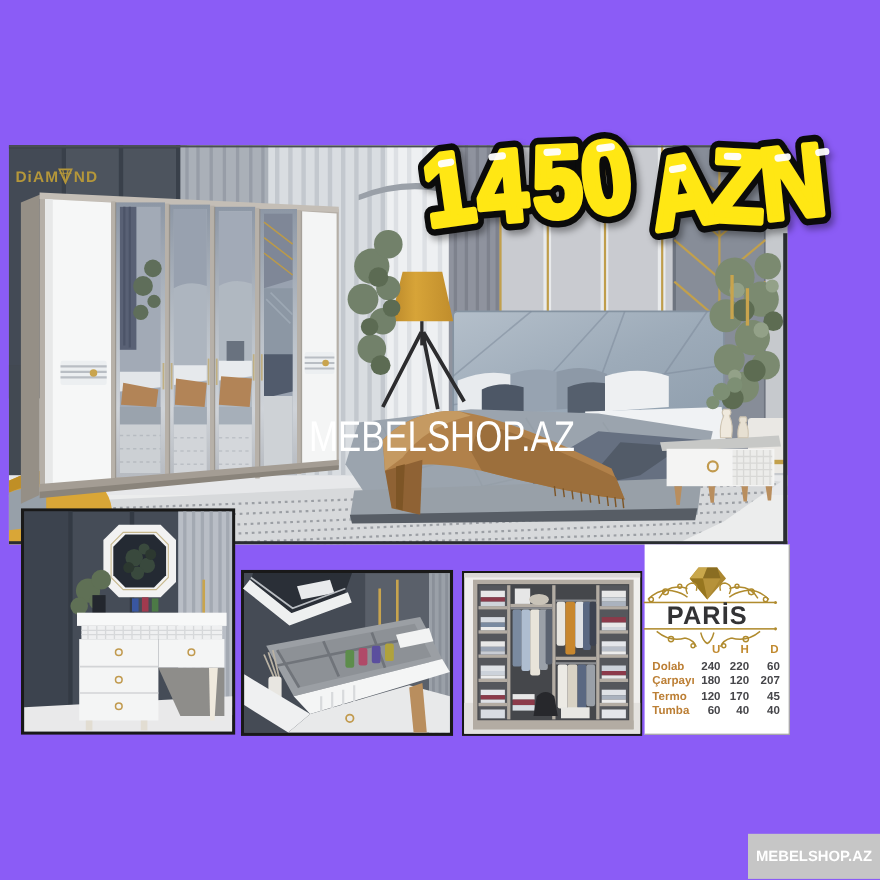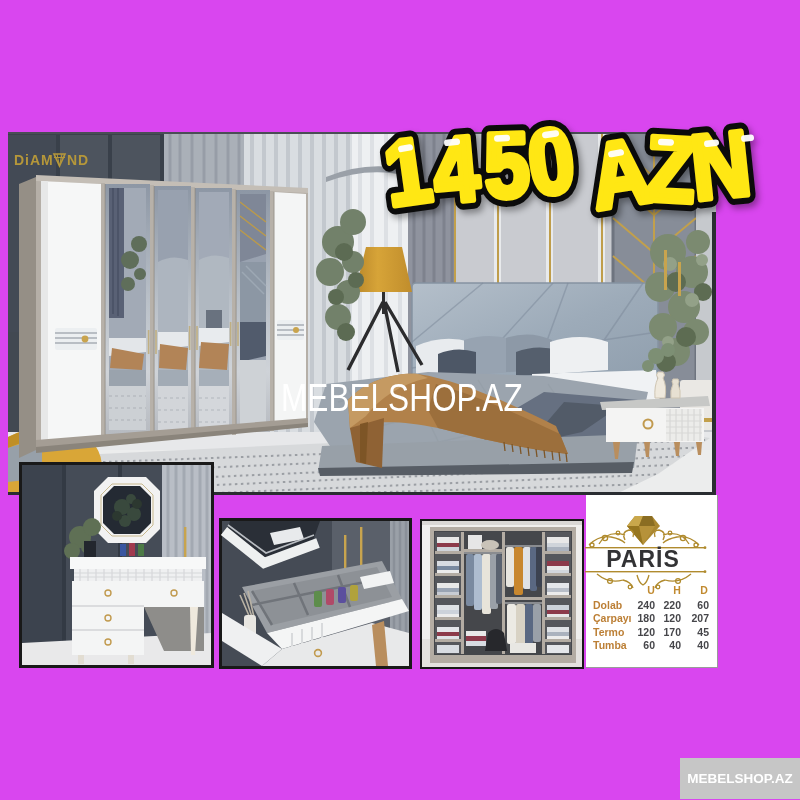--- a/index.html
+++ b/index.html
@@ -1,16 +1,16 @@
 <!DOCTYPE html>
 <html><head>
 <meta charset="utf-8">
 <style>
 html,body{margin:0;padding:0;background:#ffffff;}
-#stage{position:relative;width:800px;height:800px;overflow:hidden;background:#d946ef;font-family:"Liberation Sans",sans-serif;text-align:center;}
+#stage{position:relative;width:800px;height:800px;overflow:hidden;background:#8b5cf6;font-family:"Liberation Sans",sans-serif;text-align:center;}
 .abs{position:absolute;}
 </style>
 </head>
 <body>
 <div id="stage">
 
 <svg class="abs" style="left:8px;top:132px;" width="708" height="363" viewBox="0 0 708 363">
   <defs>
     <linearGradient id="mirG" x1="0" y1="0" x2="0" y2="1">
       <stop offset="0" stop-color="#8d97a5"></stop>

